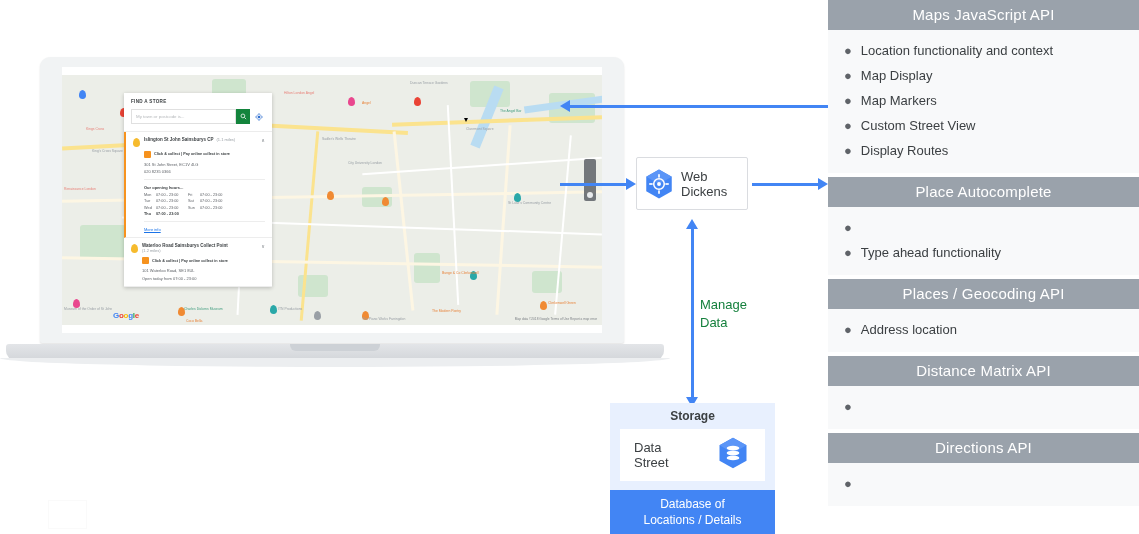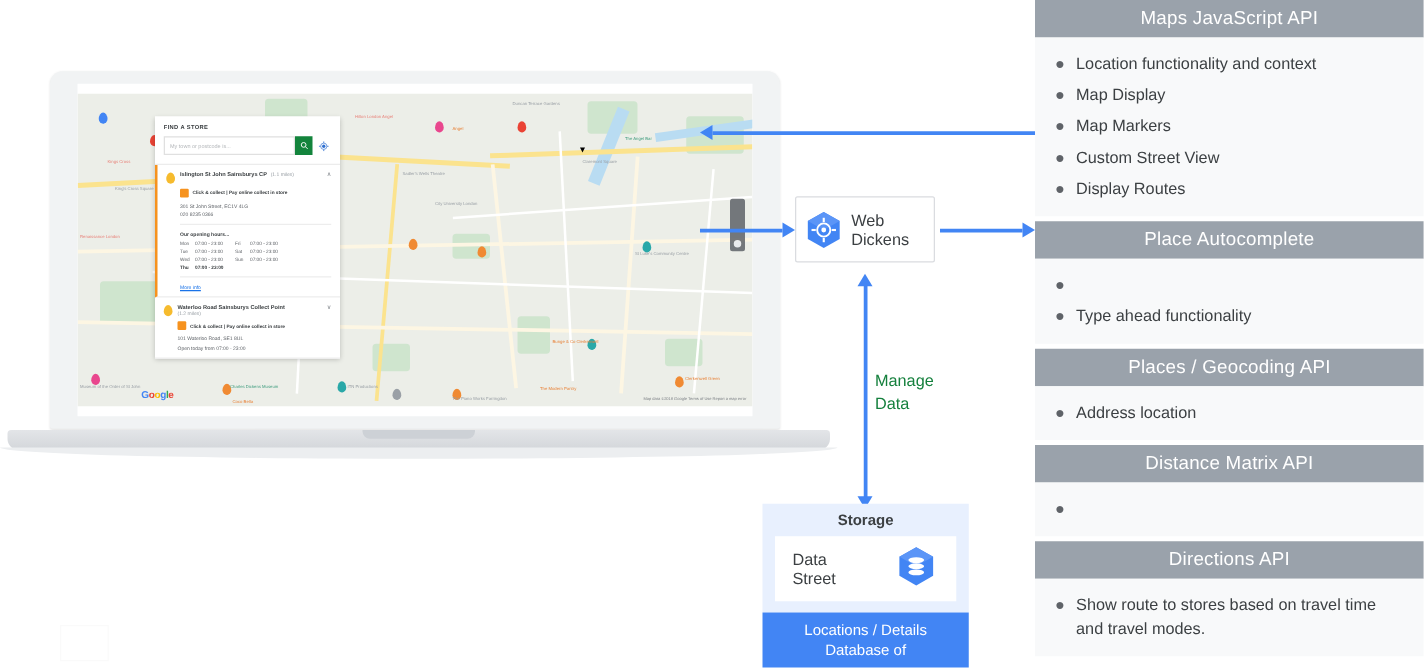--- a/index.html
+++ b/index.html
@@ -411,22 +411,22 @@
             <polygon points="20,3 35,11.5 35,28.5 20,37 5,28.5 5,11.5" fill="#4285f4"></polygon>
             <polygon points="20,3 35,11.5 20,20 5,11.5" fill="#5b95f7"></polygon>
             <ellipse cx="20" cy="14.5" rx="7" ry="2.6" fill="#ffffff"></ellipse>
             <ellipse cx="20" cy="20" rx="7" ry="2.6" fill="#ffffff"></ellipse>
             <ellipse cx="20" cy="25.5" rx="7" ry="2.6" fill="#ffffff"></ellipse>
           </svg>
         </div>
       </div>
     </div>
     <div class="db-bar">
+      <div>Database of</div>
       <div>Locations / Details</div>
-      <div>Database of</div>
     </div>
   </div>
 
   <div id="api-column">
 
     <div class="api-panel">
       <div class="api-head">Maps JavaScript API</div>
       <div class="api-body">
         <div class="api-item">
             <span class="api-bullet">●</span>
@@ -481,19 +481,18 @@
             <span class="api-bullet">●</span>
           </div>
       </div>
     </div>
 
     <div class="api-panel">
       <div class="api-head">Directions API</div>
       <div class="api-body">
         <div class="api-item">
             <span class="api-bullet">●</span>
-            <span class="api-text">Show route to stores based on travel time and travel modes.</span>
           </div>
       </div>
     </div>
 
   </div>
 </div>
 
 </body></html>

